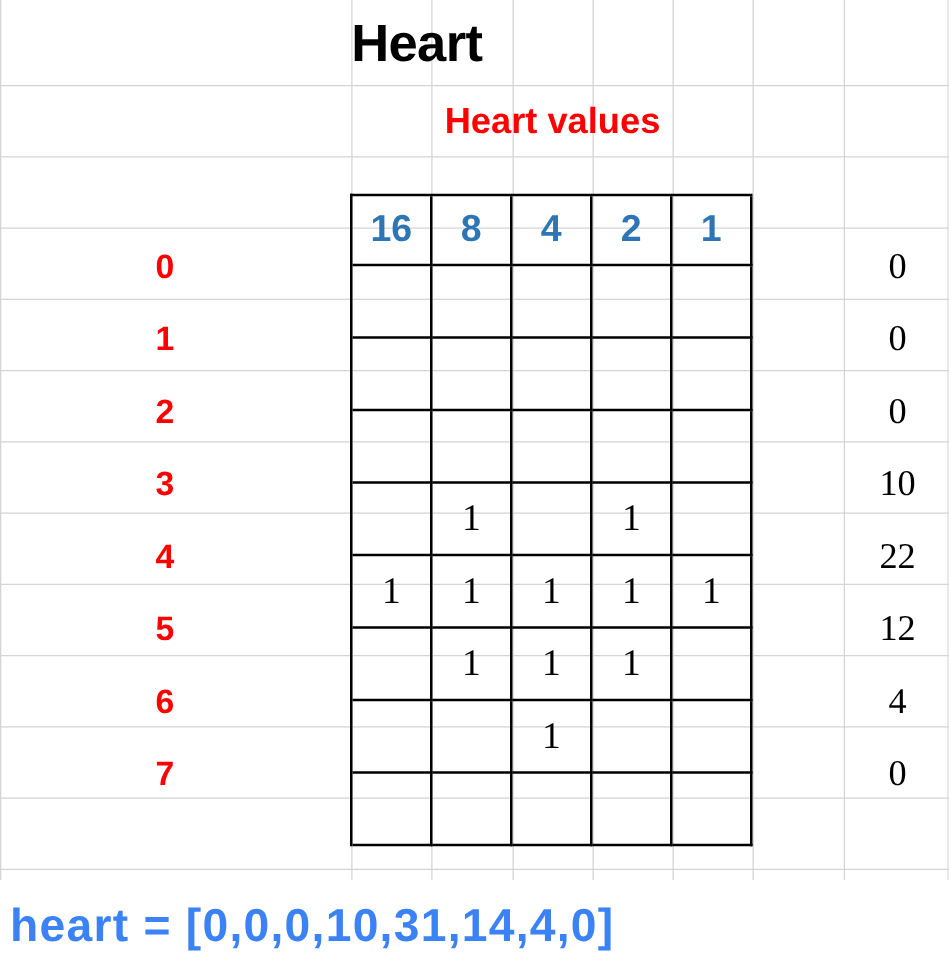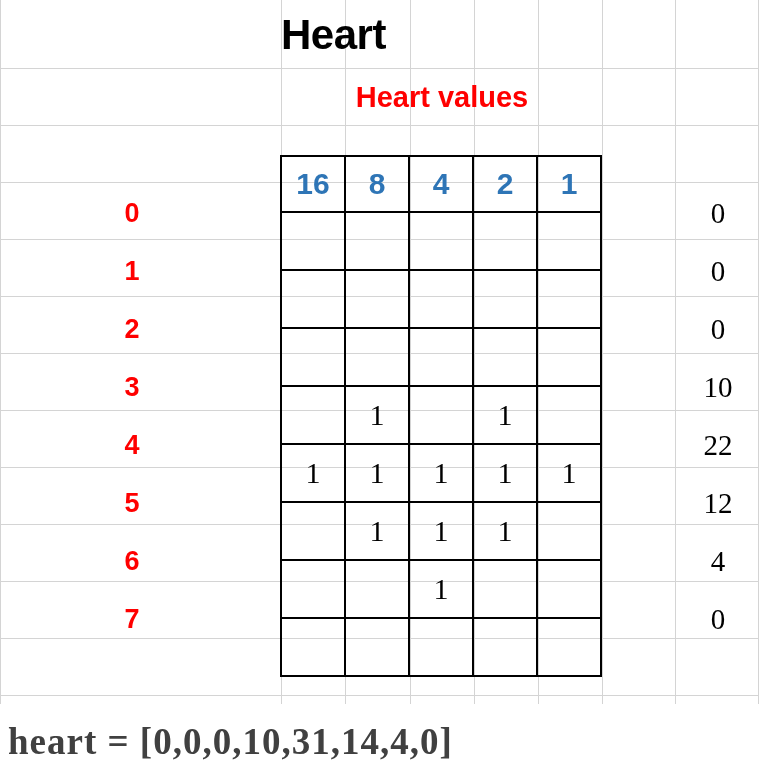--- a/index.html
+++ b/index.html
@@ -95,24 +95,24 @@
     font-family:"Liberation Serif", serif;
     font-size:29px;
     line-height:56px;
     left:676px;
   }
 
   
   .codeline{
     position:absolute;
     left:8px;top:720px;
-    font-family:Liberation Serif, serif;
+    font-family:Liberation Sans, sans-serif;
     font-size:37px;
     font-weight:bold;
-    color:#404040;
+    color:#3b82f6;
     letter-spacing:1px;
     white-space:pre;
   }
 </style>
 </head>
 <body>
 
 <div id="sheet">
 
   <div id="sheet-grid">

